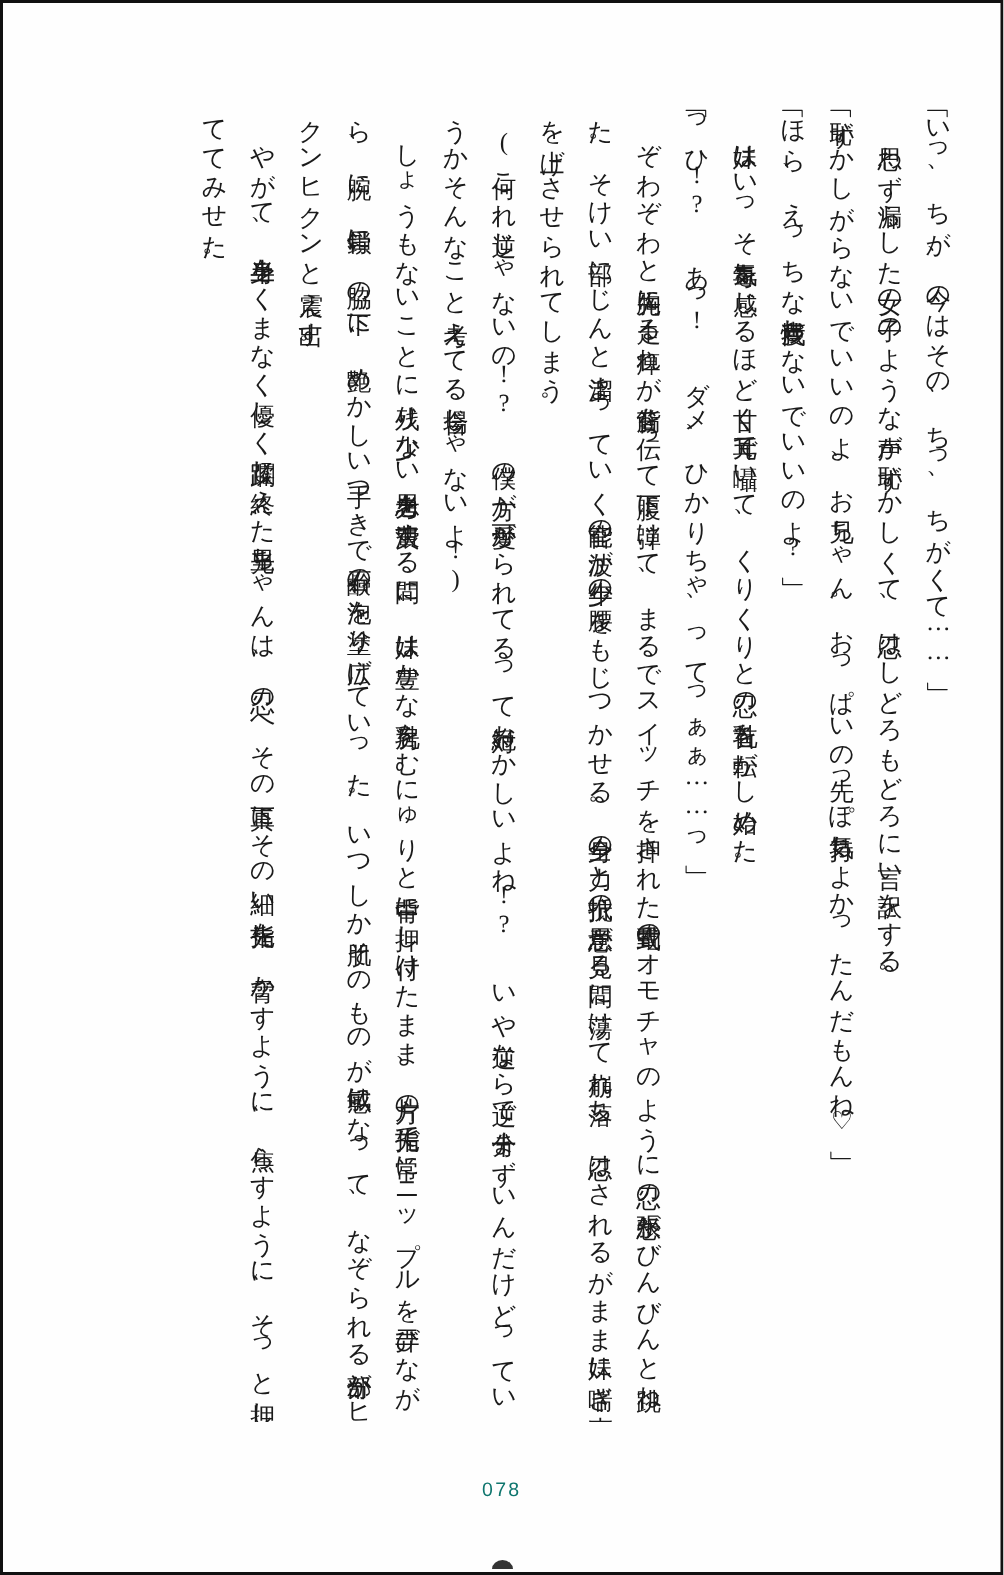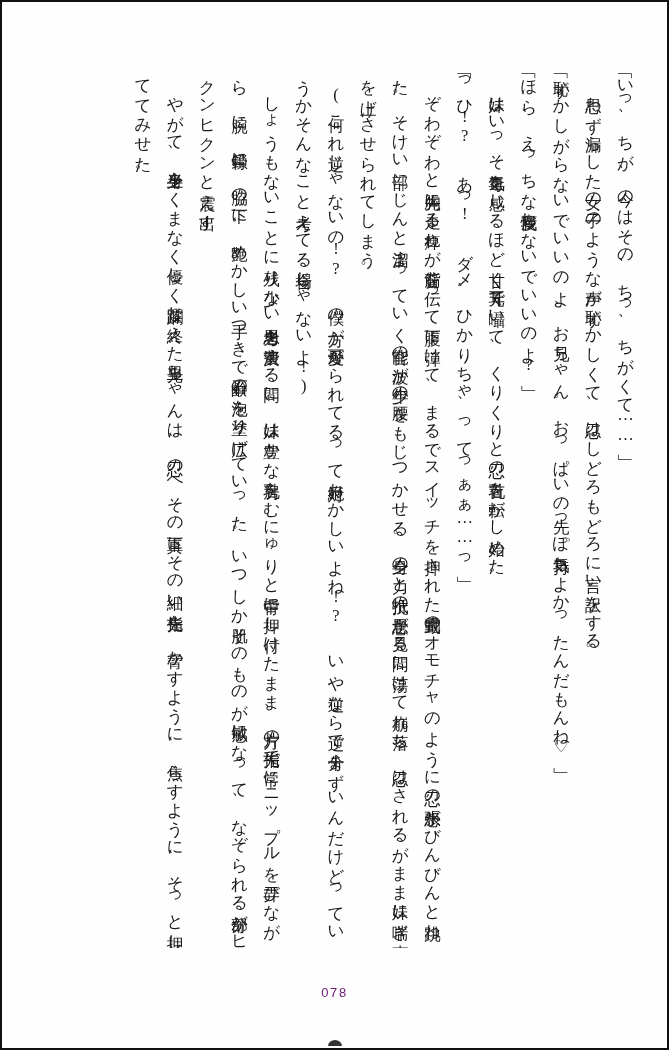--- a/index.html
+++ b/index.html
@@ -70,21 +70,21 @@
   
   #page-number {
     position: absolute;
     bottom: 30px;
     left: 0;
     width: 100%;
     text-align: center;
     font-family: "Liberation Sans", sans-serif;
     font-size: 13px;
     letter-spacing: 0.12em;
-    color: #701a75;
+    color: #0f766e;
   }
 
   
   #bottom-mark {
     position: absolute;
     bottom: 2px;
     left: 50%;
     transform: translateX(-50%);
     width: 14px;
     height: 6px;

